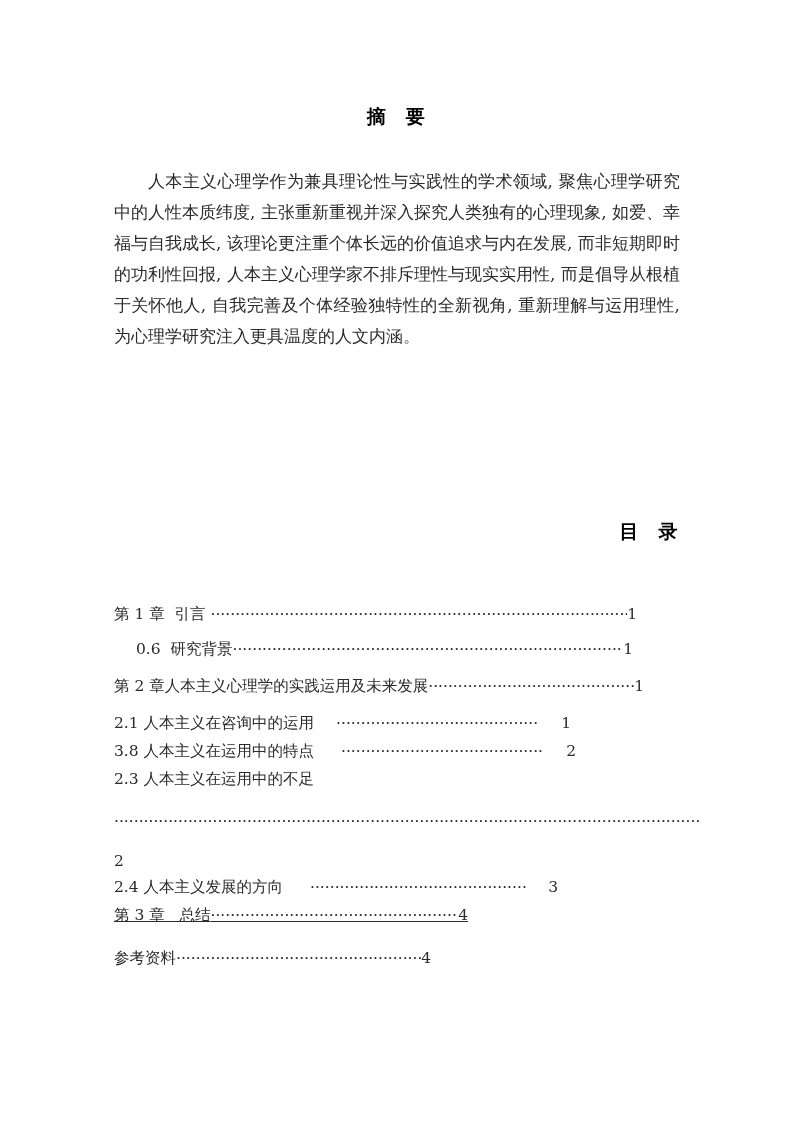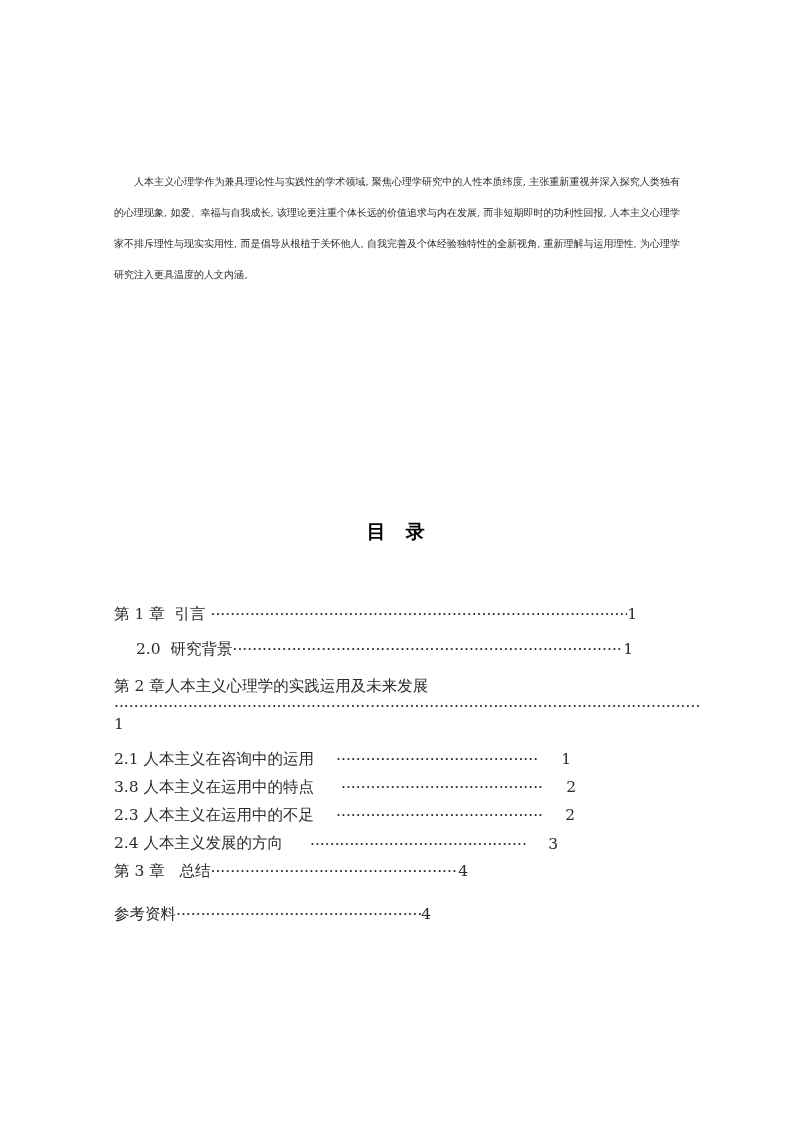--- a/index.html
+++ b/index.html
@@ -33,29 +33,29 @@
     width: 564px;
     text-align: center;
     font-weight: bold;
     font-size: 19px;
     letter-spacing: 0.5px;
     color: #000000;
     line-height: 24px;
     white-space: pre;
   }
   #abstract-heading { top: 104px; }
-  #toc-heading { top: 519px; }
+  #toc-heading { top: 519px; text-align: right; }
 
   
   .abstract-body {
     position: absolute;
     left: 114px;
     top: 166px;
     width: 566px;
-    font-size: 10px;
+    font-size: 17px;
     line-height: 31px;
     text-align: justify;
     text-justify: inter-ideograph;
     text-indent: 2em;
     color: #2b2b2b;
     font-family: "DejaVu Serif", "Liberation Serif", serif;
   }
 
   
   .toc {
@@ -86,72 +86,73 @@
     margin: 0 0px;
   }
   .toc-entry .toc-page {
     flex: 0 0 auto;
     padding-left: 0px;
   }
 
   
   .lvl1 { margin-left: 0px;  margin-bottom: 14px; }
   .lvl2 { margin-left: 22px; margin-bottom: 16px; }
-  .lvl1b{ margin-left: 0px;  margin-bottom: 16px; flex-direction: column; }
+  .lvl1b{ margin-left: 0px;  margin-bottom: 16px; }
   .lvl2b{ margin-left: 0px;  margin-bottom: 7px; gap: 22px;  }
   .lvl1c{ margin-left: 0px;  margin-bottom: 14px; }
 </style>
 </head>
 <body>
 
 <div class="page">
 
+  <div class="section-heading" id="abstract-heading">摘　要</div>
 
   <div class="abstract-body">人本主义心理学作为兼具理论性与实践性的学术领域, 聚焦心理学研究中的人性本质纬度, 主张重新重视并深入探究人类独有的心理现象, 如爱、幸福与自我成长, 该理论更注重个体长远的价值追求与内在发展, 而非短期即时的功利性回报, 人本主义心理学家不排斥理性与现实实用性, 而是倡导从根植于关怀他人, 自我完善及个体经验独特性的全新视角, 重新理解与运用理性, 为心理学研究注入更具温度的人文内涵。</div>
 
   <div class="section-heading" id="toc-heading">目　录</div>
 
   <div class="toc">
 
   <div class="toc-entry lvl1" style="width: 523px;">
         <span class="toc-title">第 1 章  引言 </span>
         <span class="toc-dots">·······················································································································</span>
         <span class="toc-page">1</span>
       </div>
       <div class="toc-entry lvl2" style="width: 497px;">
-        <span class="toc-title">2.0  研究背景</span>
+        <span class="toc-title">0.6  研究背景</span>
         <span class="toc-dots">·······················································································································</span>
         <span class="toc-page">1</span>
       </div>
       <div class="toc-entry lvl1b" style="width: 530px;">
         <span class="toc-title">第 2 章人本主义心理学的实践运用及未来发展</span>
         <span class="toc-dots">·······················································································································</span>
         <span class="toc-page">1</span>
       </div>
       <div class="toc-entry lvl2b" style="width: 457px;">
         <span class="toc-title">2.1 人本主义在咨询中的运用</span>
         <span class="toc-dots">·······················································································································</span>
         <span class="toc-page">1</span>
       </div>
       <div class="toc-entry lvl2b" style="width: 462px;">
         <span class="toc-title">3.8 人本主义在运用中的特点 </span>
         <span class="toc-dots">·······················································································································</span>
         <span class="toc-page">2</span>
       </div>
-      <div class="toc-entry lvl2b" style="width: 461px;">
+      <div class="toc-entry lvl2b" style="width: 461px; flex-direction: column;">
         <span class="toc-title">2.3 人本主义在运用中的不足</span>
         <span class="toc-dots">·······················································································································</span>
         <span class="toc-page">2</span>
       </div>
-      <div class="toc-entry lvl2b" style="width: 444px; align-items: center;">
+      <div class="toc-entry lvl2b" style="width: 444px;">
         <span class="toc-title">2.4 人本主义发展的方向 </span>
         <span class="toc-dots">·······················································································································</span>
         <span class="toc-page">3</span>
       </div>
-      <div class="toc-entry lvl1c" style="width: 354px;">
+      <div class="toc-entry lvl1c" style="width: 354px; text-decoration: underline;">
         <span class="toc-title">第 3 章   总结</span>
         <span class="toc-dots">·······················································································································</span>
         <span class="toc-page">4</span>
       </div>
       <div class="toc-entry lvl1c" style="width: 317px; margin-top: 22px;">
         <span class="toc-title">参考资料</span>
         <span class="toc-dots">·······················································································································</span>
         <span class="toc-page">4</span>
       </div>
     </div>

